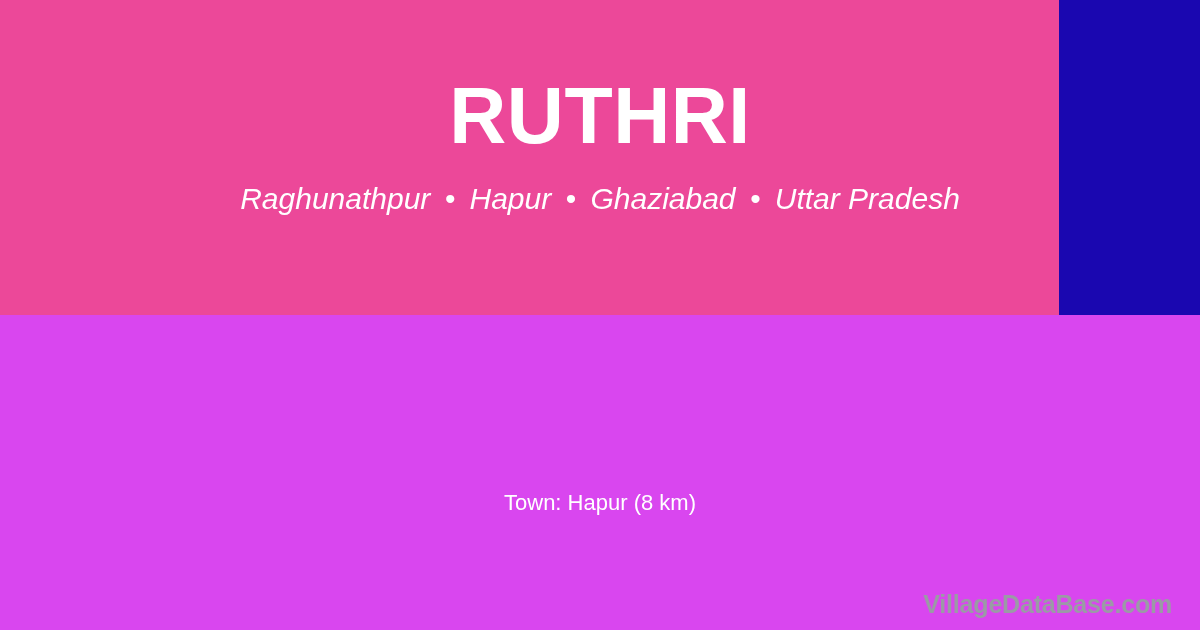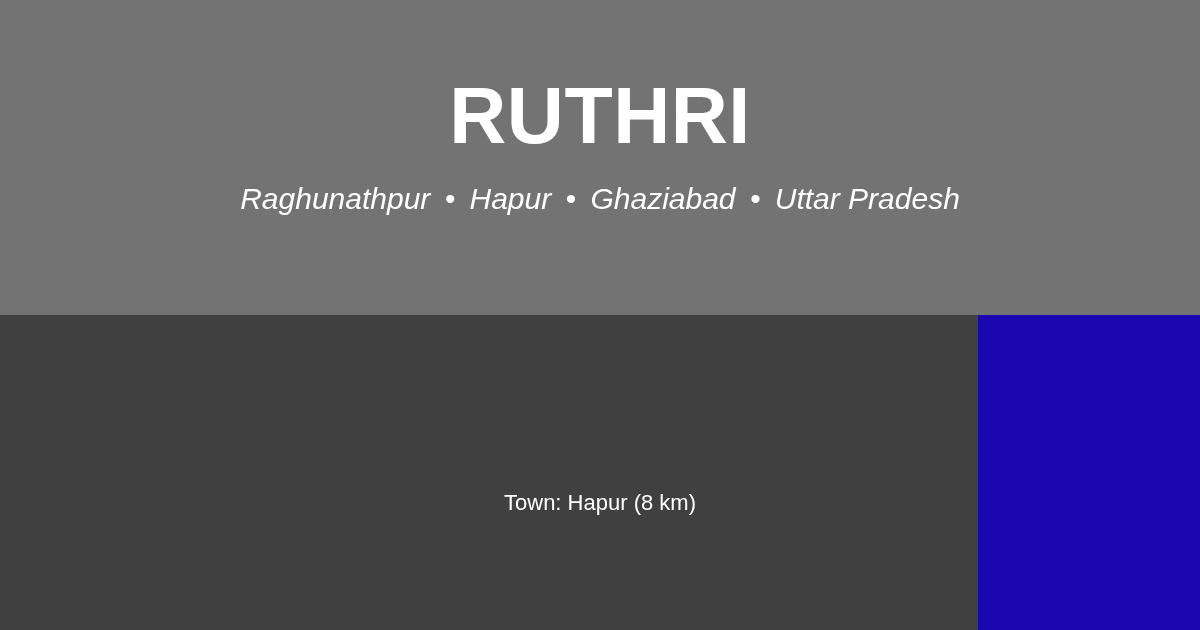--- a/index.html
+++ b/index.html
@@ -18,23 +18,23 @@
     width: 1200px;
     height: 630px;
     overflow: hidden;
   }
 
   
   #hero {
     position: absolute;
     left: 0;
     top: 0;
-    width: 1200px;
+    width: 1059px;
     height: 315px;
-    background: #737373;
+    background: #ec4899;
     box-sizing: border-box;
   }
   #hero-inner {
     position: absolute;
     left: 0;
     top: 0;
     width: 1200px;
     text-align: center;
   }
   #village-title {
@@ -71,23 +71,23 @@
     display: inline-block;
     padding: 0 6px;
     color: #FFFFFF;
   }
 
   
   #body-band {
     position: absolute;
     left: 0;
     top: 315px;
-    width: 978px;
+    width: 1200px;
     height: 315px;
-    background: #404040;
+    background: #d946ef;
   }
   #nearest-town {
     margin: 0;
     padding: 0;
     position: absolute;
     left: 0;
     top: 174px;
     width: 1200px;
     text-align: center;
     font-size: 22px;
@@ -126,14 +126,15 @@
         <span class="sep">•</span>
         <span>Uttar Pradesh</span>
       </div>
     </div>
   </div>
 
   <div id="body-band">
     <p id="nearest-town">Town: Hapur (8 km)</p>
   </div>
 
+  <div id="site-watermark">VillageDataBase.com</div>
 
 </div>
 
 </body></html>

